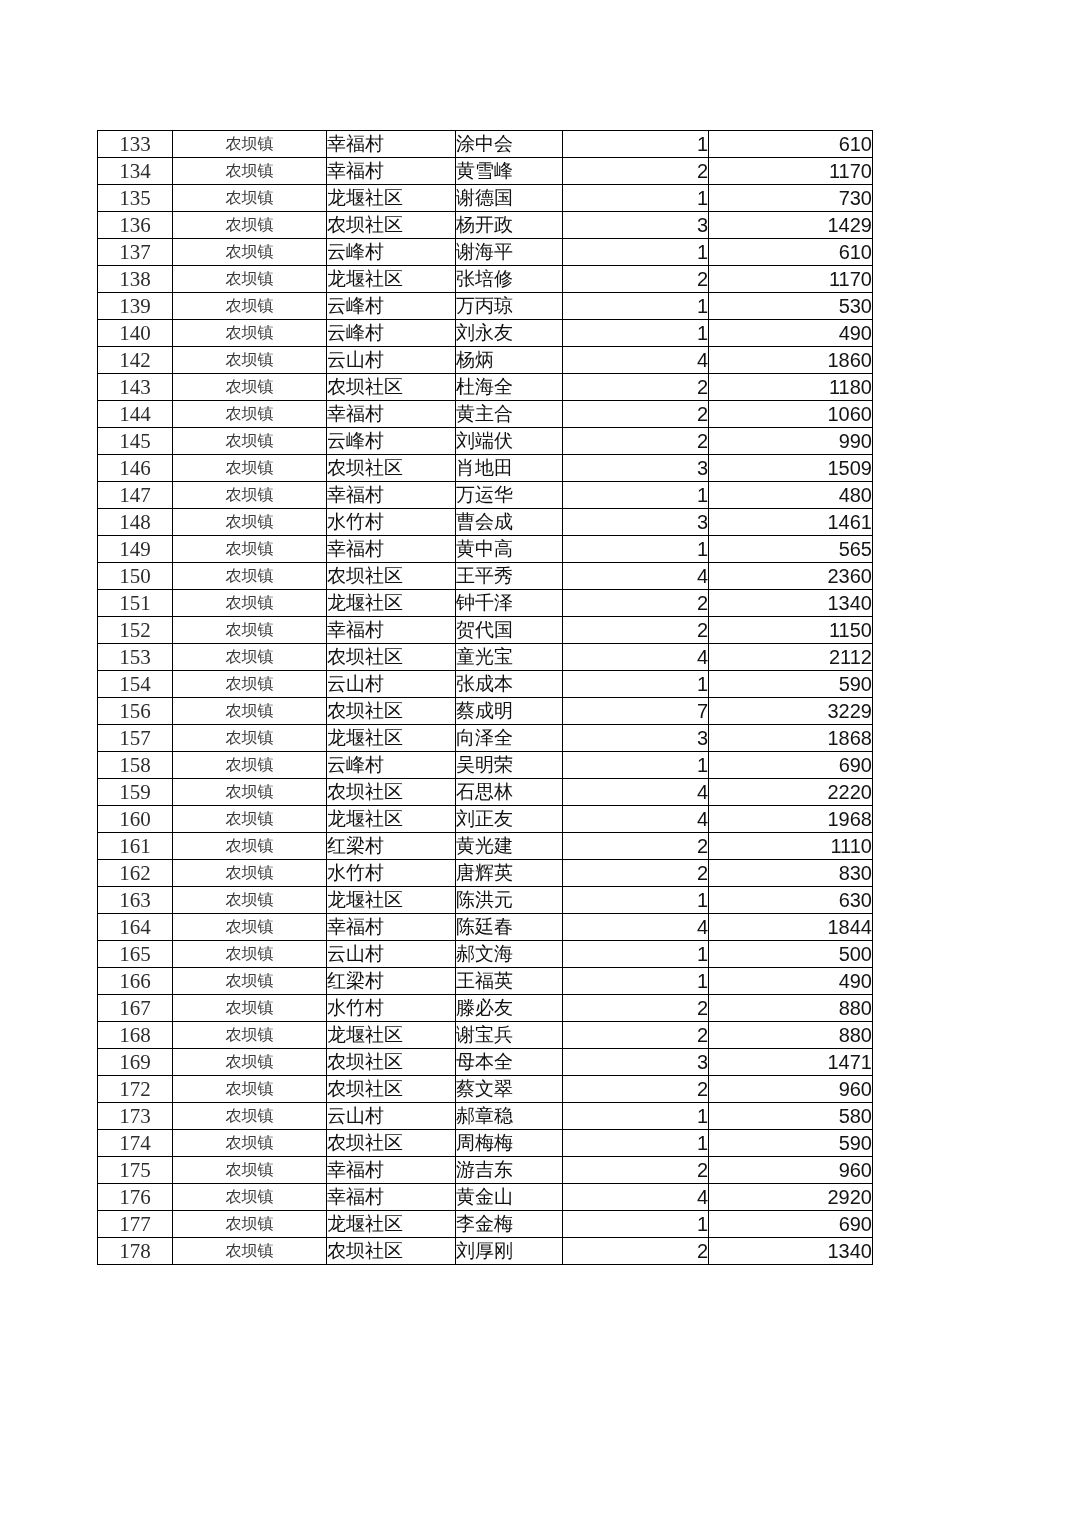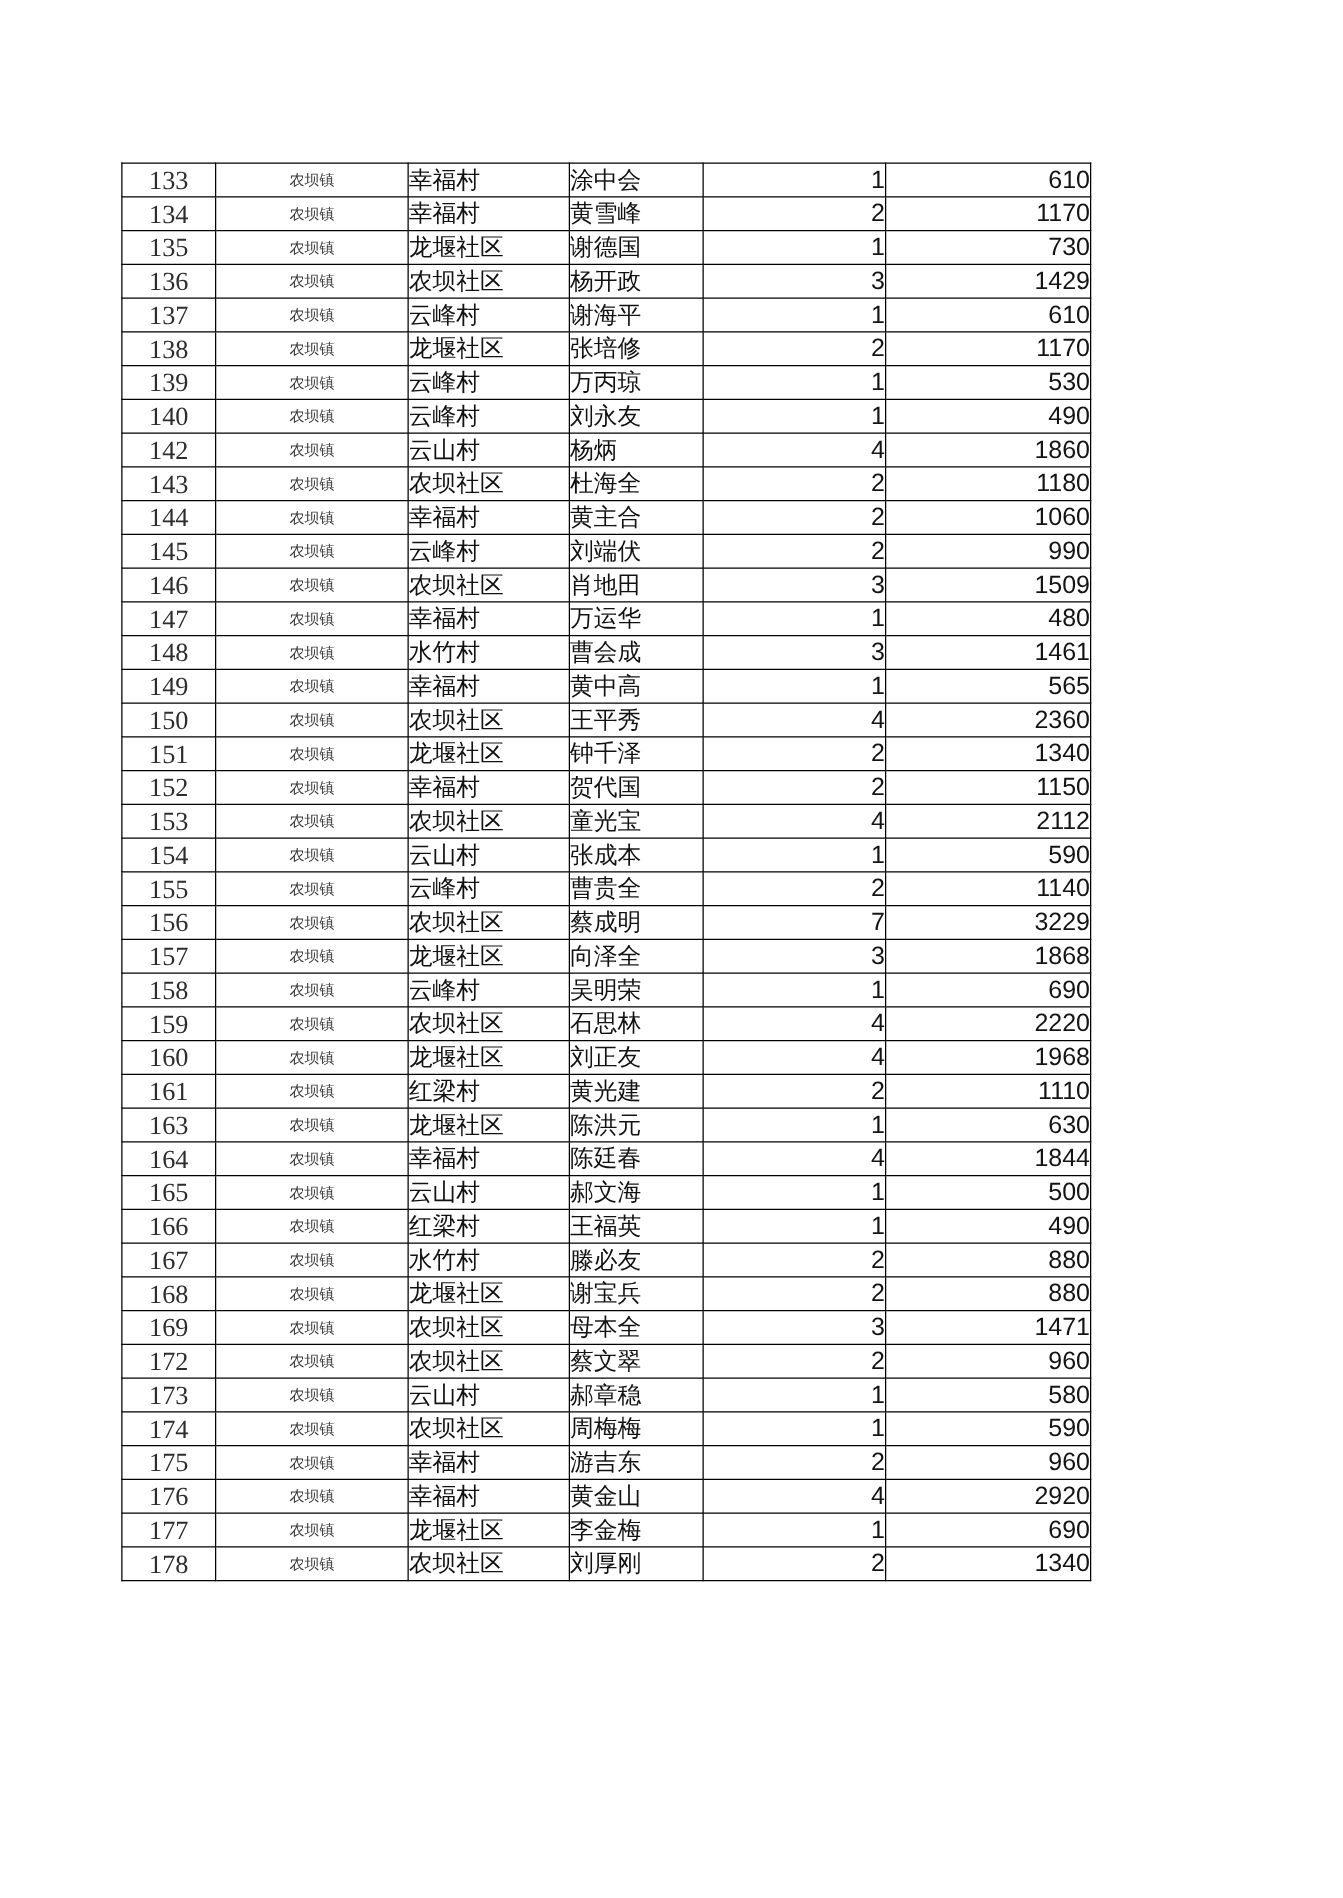--- a/index.html
+++ b/index.html
@@ -35,21 +35,21 @@
   td.c0 {
     text-align: center;
     font-family: "Liberation Serif", serif;
     font-size: 21px;
     color: #2d2d2d;
   }
   
   td.c1 {
     text-align: center;
     font-family: "Liberation Serif", serif;
-    font-size: 12px;
+    font-size: 16px;
     color: #3a3a3a;
   }
   
   td.c2, td.c3 {
     text-align: left;
     padding-left: 6px;
     font-family: "Liberation Sans", sans-serif;
     font-size: 19px;
     color: #111111;
   }
@@ -238,28 +238,20 @@
         </tr>
         <tr>
           <td class="c0">154</td>
           <td class="c1">农坝镇</td>
           <td class="c2">云山村</td>
           <td class="c3">张成本</td>
           <td class="c4">1</td>
           <td class="c5">590</td>
         </tr>
         <tr>
-          <td class="c0">155</td>
-          <td class="c1">农坝镇</td>
-          <td class="c2">云峰村</td>
-          <td class="c3">曹贵全</td>
-          <td class="c4">2</td>
-          <td class="c5">1140</td>
-        </tr>
-        <tr>
           <td class="c0">156</td>
           <td class="c1">农坝镇</td>
           <td class="c2">农坝社区</td>
           <td class="c3">蔡成明</td>
           <td class="c4">7</td>
           <td class="c5">3229</td>
         </tr>
         <tr>
           <td class="c0">157</td>
           <td class="c1">农坝镇</td>
@@ -292,20 +284,28 @@
           <td class="c4">4</td>
           <td class="c5">1968</td>
         </tr>
         <tr>
           <td class="c0">161</td>
           <td class="c1">农坝镇</td>
           <td class="c2">红梁村</td>
           <td class="c3">黄光建</td>
           <td class="c4">2</td>
           <td class="c5">1110</td>
+        </tr>
+        <tr>
+          <td class="c0">162</td>
+          <td class="c1">农坝镇</td>
+          <td class="c2">水竹村</td>
+          <td class="c3">唐辉英</td>
+          <td class="c4">2</td>
+          <td class="c5">830</td>
         </tr>
         <tr>
           <td class="c0">163</td>
           <td class="c1">农坝镇</td>
           <td class="c2">龙堰社区</td>
           <td class="c3">陈洪元</td>
           <td class="c4">1</td>
           <td class="c5">630</td>
         </tr>
         <tr>

